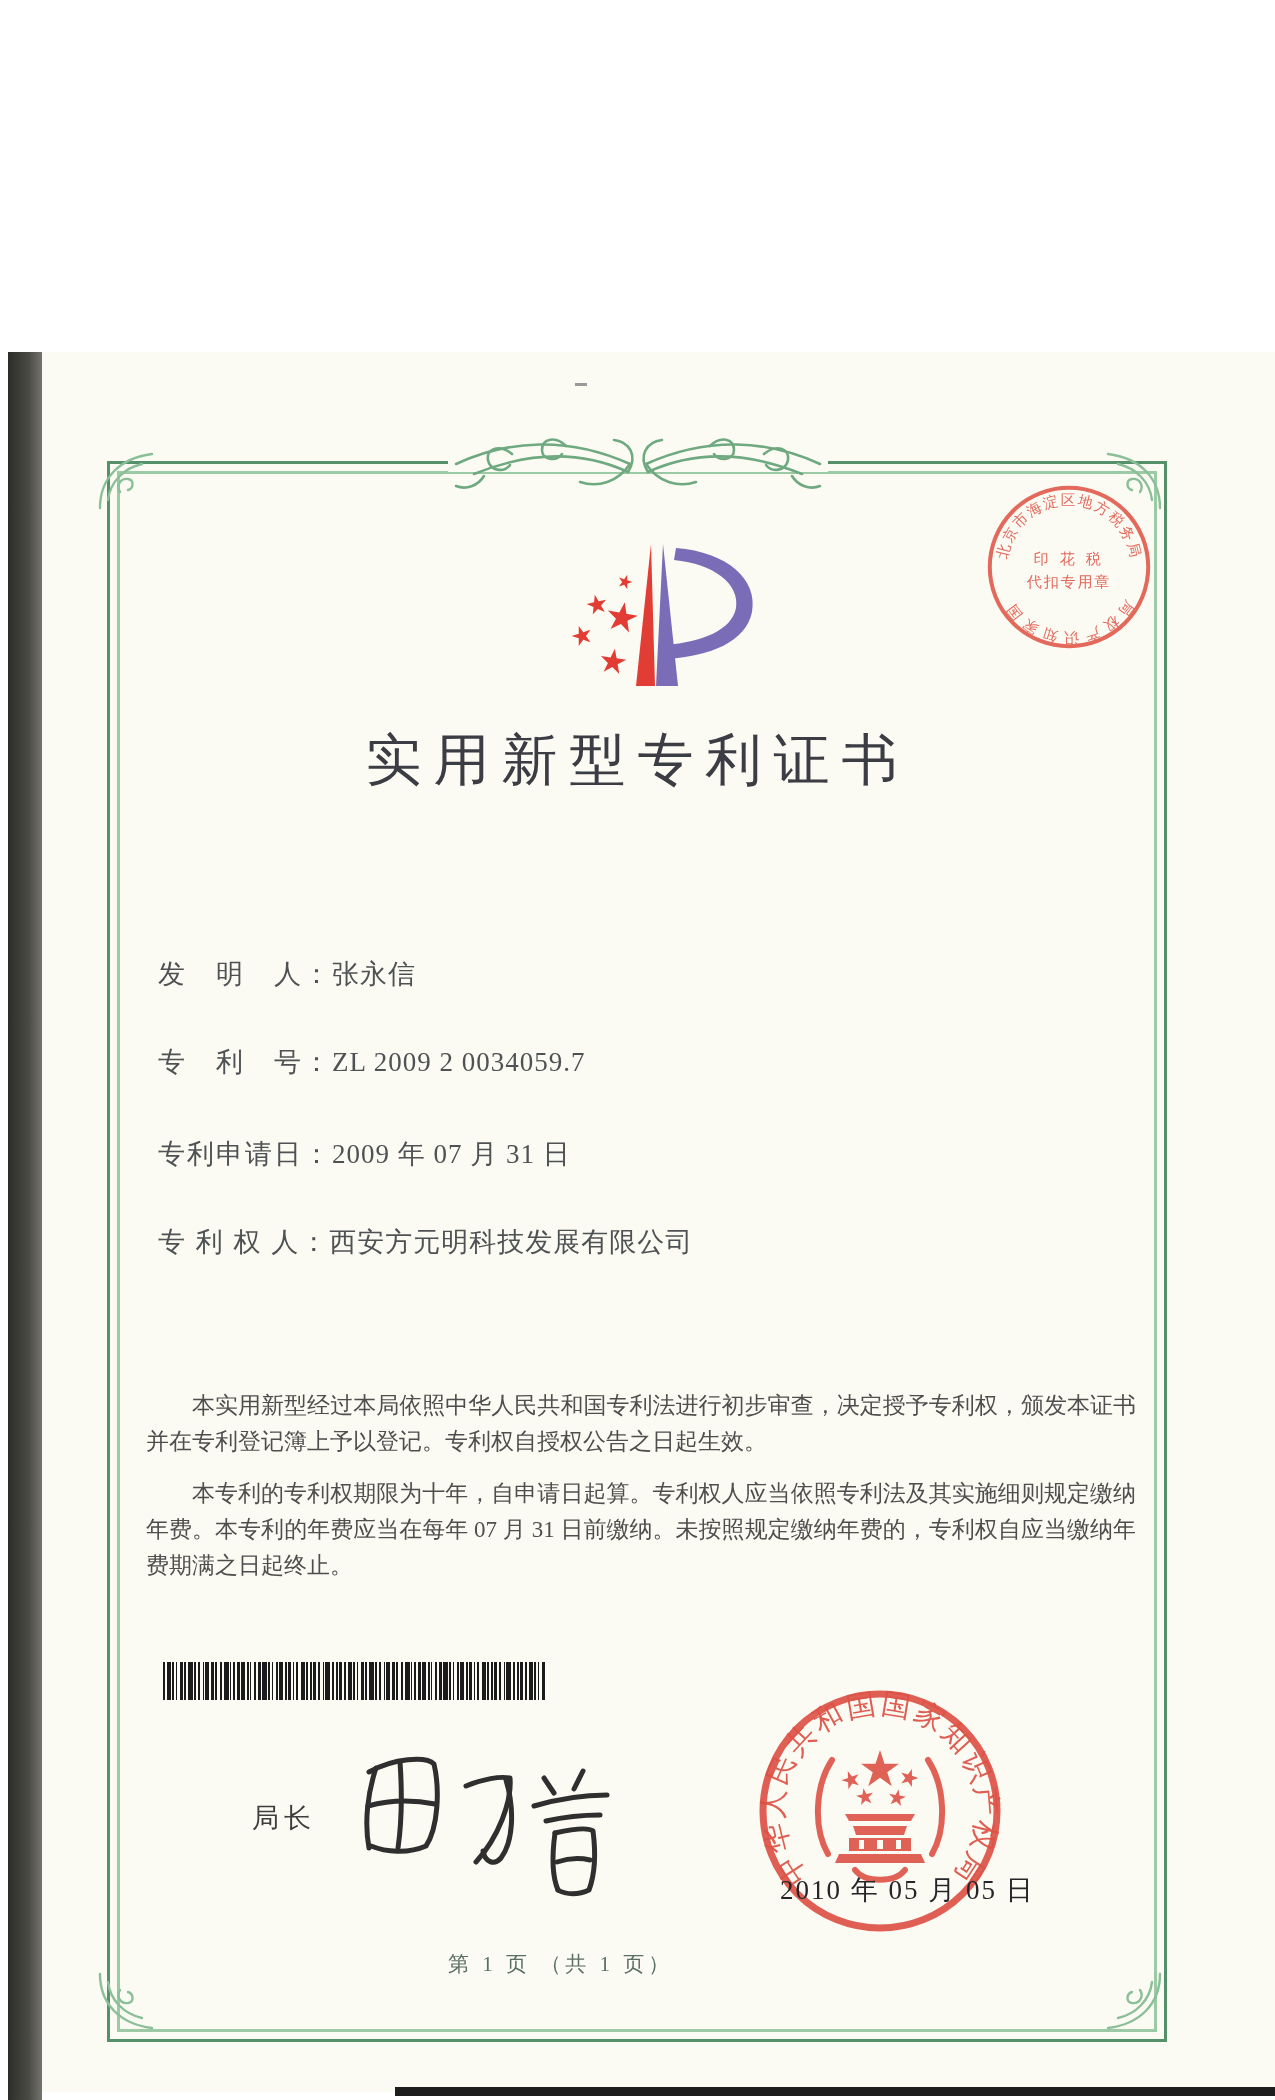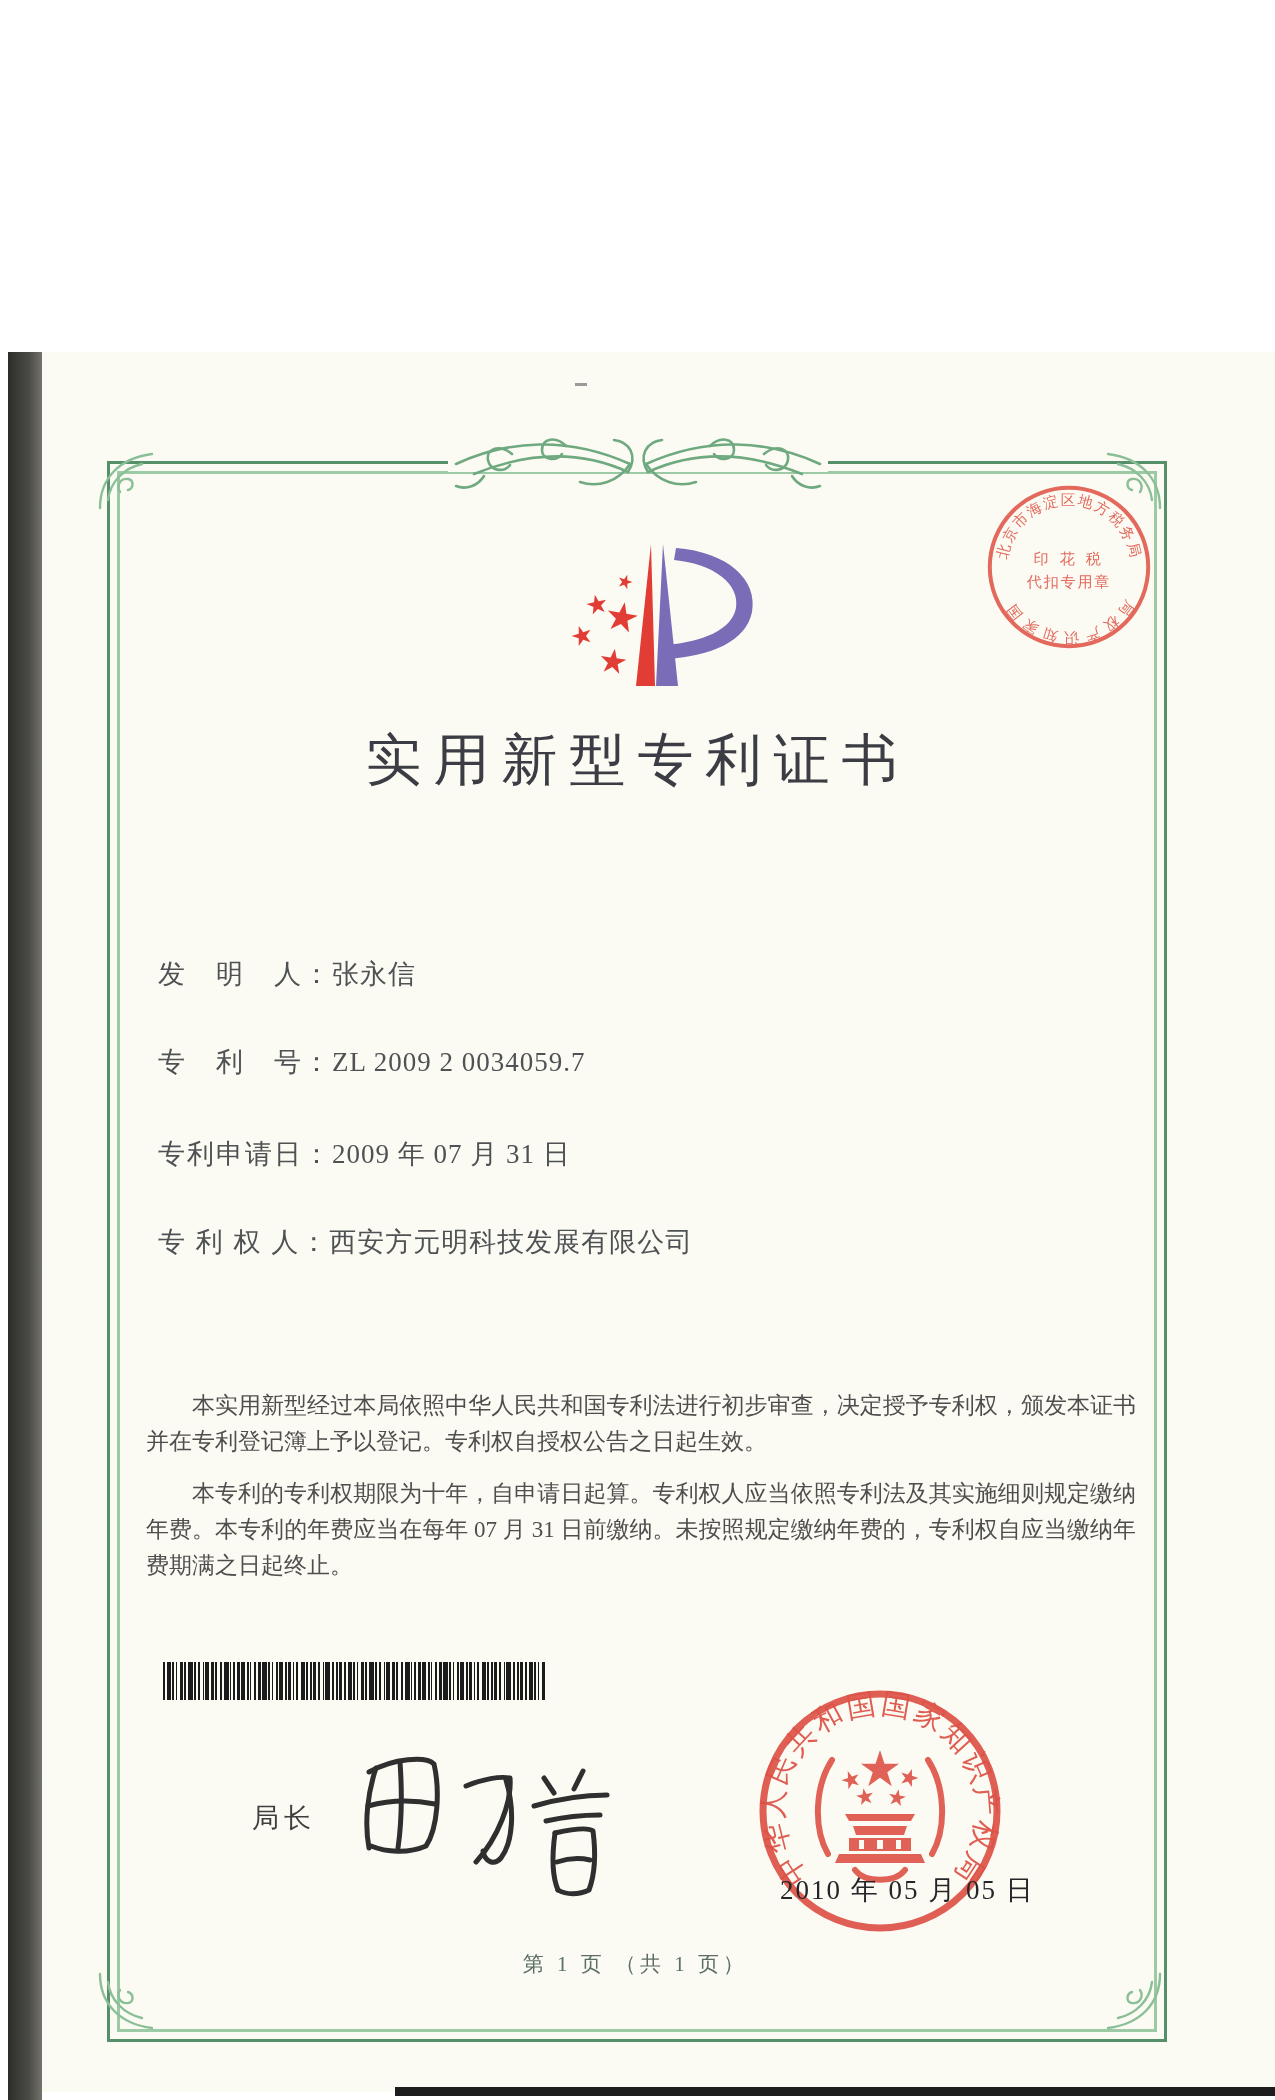--- a/index.html
+++ b/index.html
@@ -26,21 +26,21 @@
   .body-text{position:absolute;left:130px;top:1372px;width:1022px;font-size:23px;
              line-height:36px;text-align:justify;color:#4e4e4e;}
   .body-text p{margin:16px;text-indent:2em;}
   .barcode{position:absolute;left:163px;top:1662px;width:382px;height:38px;}
   .barcode div{display:inline-block;height:38px;vertical-align:top;}
   .sig-label{position:absolute;left:252px;top:1800px;font-size:27px;letter-spacing:5px;color:#3e3e3e;}
   .signature{position:absolute;left:338px;top:1750px;}
   .seal{position:absolute;left:755px;top:1686px;}
   .seal-date{position:absolute;left:780px;top:1872px;font-size:27px;letter-spacing:2px;
              color:#26262a;white-space:nowrap;z-index:5;}
-  .footer{position:absolute;left:448px;top:1950px;width:300px;text-align:right;
+  .footer{position:absolute;left:448px;top:1950px;width:300px;text-align:left;
           font-size:21px;letter-spacing:4px;color:#5b6e64;}
   .ornament-top{position:absolute;left:448px;top:424px;}
   .corner{position:absolute;}
   .c-tl{left:92px;top:446px;}
   .c-tr{left:1098px;top:446px;transform:scaleX(-1);}
   .c-bl{left:92px;top:1966px;transform:scaleY(-1);}
   .c-br{left:1098px;top:1966px;transform:scale(-1,-1);}
 </style>
 </head>
 <body>

